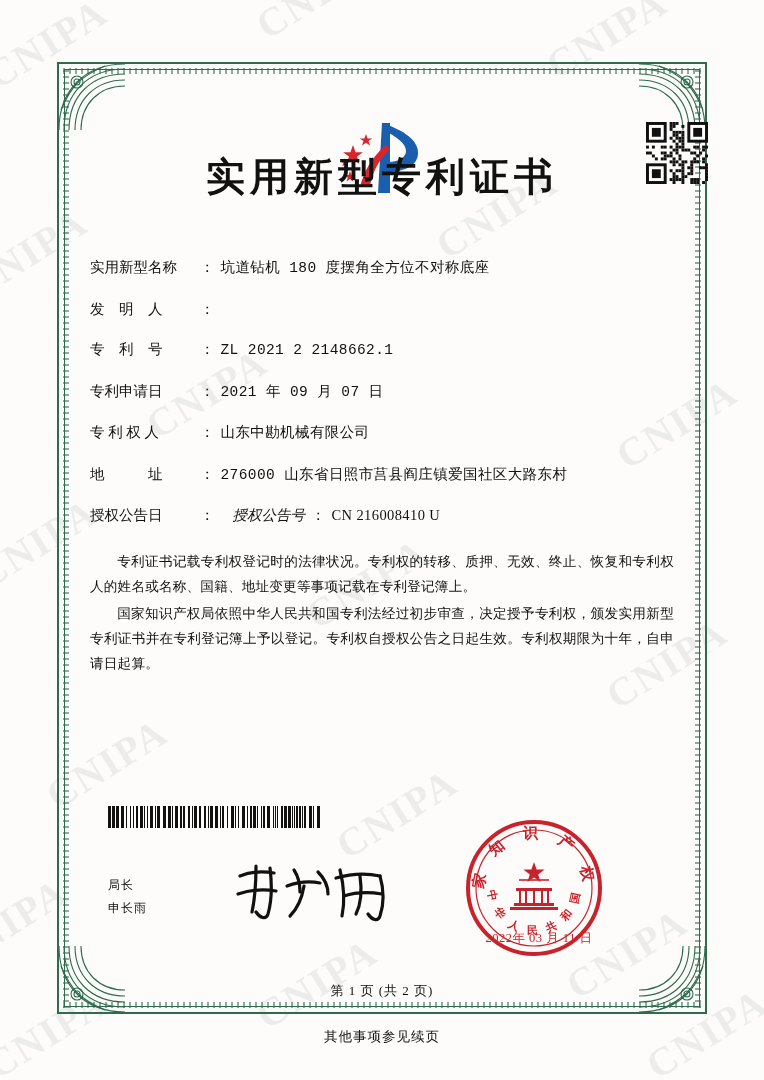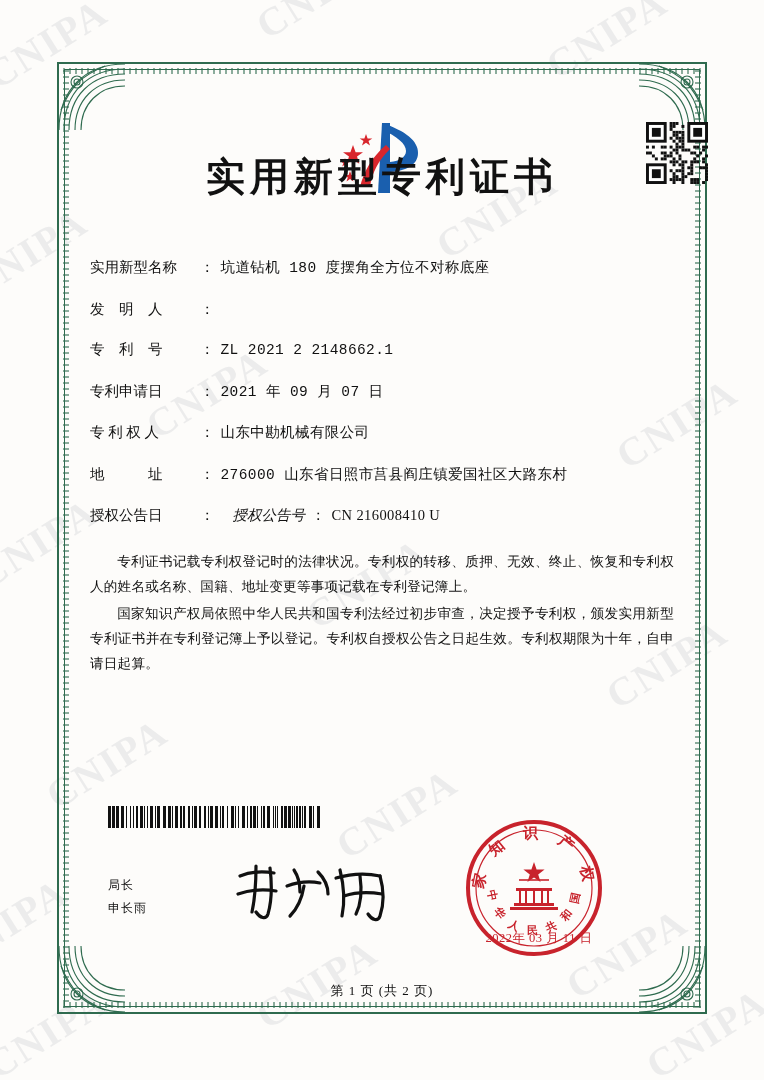--- a/index.html
+++ b/index.html
@@ -624,14 +624,15 @@
         <textPath href="#arcTop" startOffset="50%" text-anchor="middle">国 家 知 识 产 权 局</textPath>
       </text>
       <text font-family="'DejaVu Serif', serif" font-size="11" font-weight="700" fill="#c8232c" letter-spacing="3">
         <textPath href="#arcBottom" startOffset="50%" text-anchor="middle">中 华 人 民 共 和 国</textPath>
       </text>
     </svg>
   </div>
   <div class="seal-date">2022年 03 月 11 日</div>
 
   <div class="page-num">第 1 页 (共 2 页)</div>
+  <div class="footer-note">其他事项参见续页</div>
 
 </div>
 
 </body></html>

